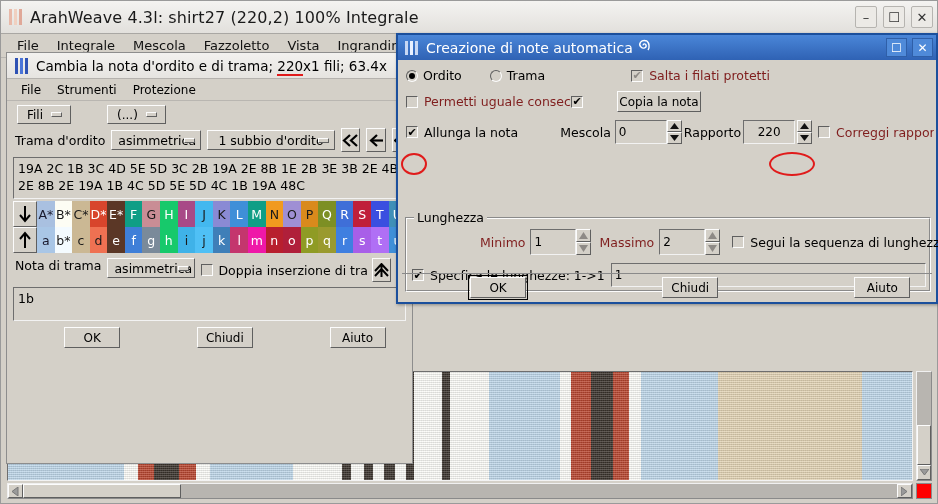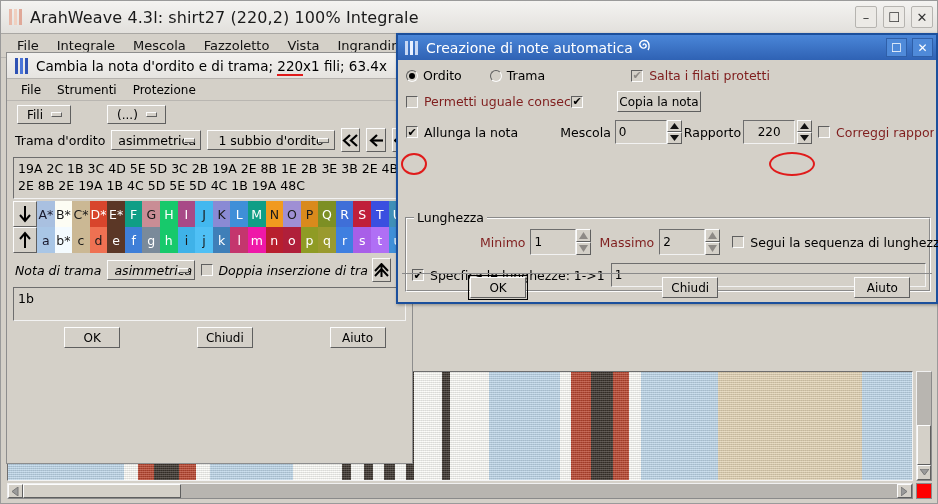--- a/index.html
+++ b/index.html
@@ -297,21 +297,21 @@
           <span class="sw" style="background: rgb(176, 31, 58); color: rgb(255, 255, 255);">o</span>
           <span class="sw" style="background: rgb(143, 155, 36); color: rgb(255, 255, 255);">p</span>
           <span class="sw" style="background: rgb(154, 154, 46); color: rgb(255, 255, 255);">q</span>
           <span class="sw" style="background: rgb(63, 127, 224); color: rgb(255, 255, 255);">r</span>
           <span class="sw" style="background: rgb(168, 95, 232); color: rgb(255, 255, 255);">s</span>
           <span class="sw" style="background: rgb(176, 111, 245); color: rgb(255, 255, 255);">t</span>
           <span class="sw" style="background: rgb(63, 143, 216); color: rgb(255, 255, 255);">u</span>
         </span>
     </div>
 
-    <div style="display:flex; align-items:center; gap:6px; padding:5px 0 0 8px;font-style:italic;">
+    <div style="display:flex; gap:6px; padding:5px 0 0 8px;">
       <span class="lbl">Nota di trama</span>
       <span class="combo" style="width:88px">
         <span class="lbl" style="flex:1;text-align:center">asimmetrica</span>
         <span class="opt-dash"></span>
       </span>
       <span class="row" style="gap:5px">
         <span class="chk"></span>
         <span class="lbl">Doppia inserzione di tra</span>
       </span>
       <span class="iconbtn" style="margin-left:-2px">

